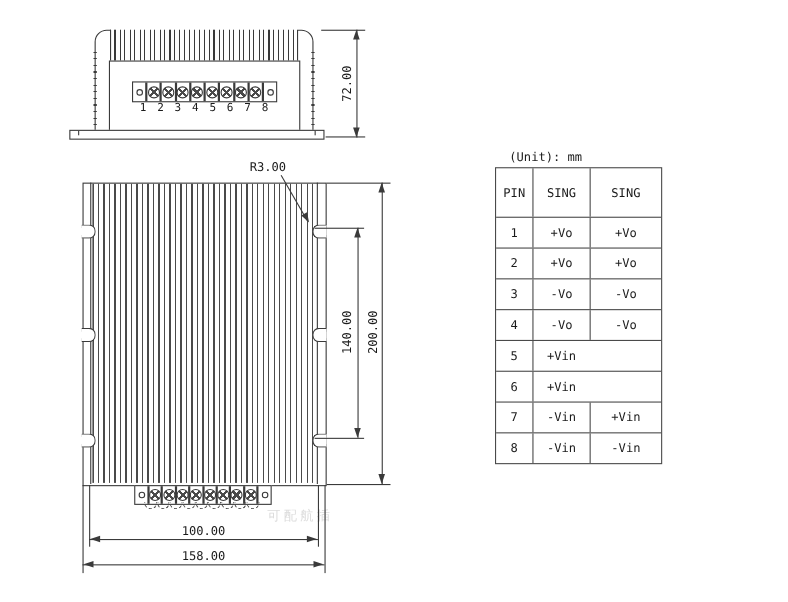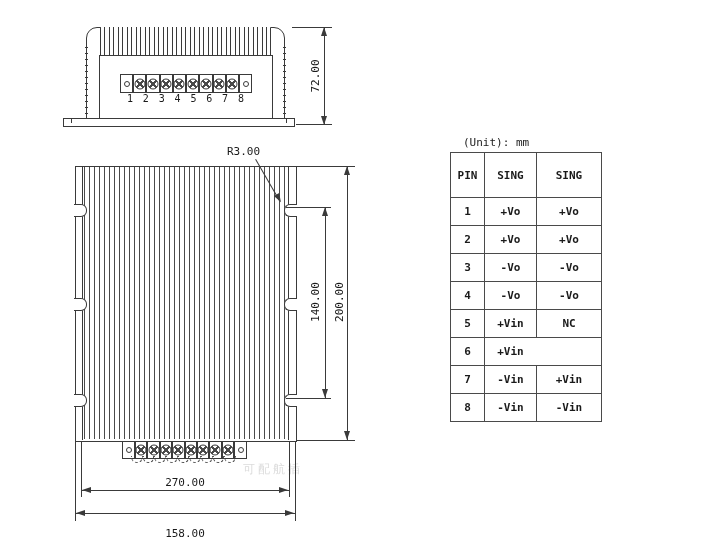--- a/index.html
+++ b/index.html
@@ -53,21 +53,21 @@
     transform-origin:0 0;transform:rotate(60deg);}
   #leader-r3:after{content:'';position:absolute;right:-2px;top:-4px;width:0;height:0;
     border-left:9px solid #3a3a3a;border-top:3px solid transparent;border-bottom:3px solid transparent;}
   #pv-scallops{position:absolute;left:131px;top:456px;width:105px;display:flex;justify-content:space-between;}
   .scallop{width:10px;height:6px;border:1px dashed #555;border-top:none;border-radius:0 0 9px 9px;}
   #watermark{position:absolute;left:243px;top:461px;font-size:12px;color:#dcdcdc;letter-spacing:3px;}
   
   #unit-label{position:absolute;left:463px;top:136px;font-size:11px;}
   #pin-table{position:absolute;left:450px;top:152px;width:150px;border:1px solid #4a4a4a;background:#fff;}
   #pin-head{display:flex;height:44px;}
-  .tc{display:flex;align-items:center;justify-content:center;font-size:11px;box-sizing:border-box;font-weight:bold;}
+  .tc{display:flex;align-items:center;justify-content:center;font-size:11px;box-sizing:border-box;}
   .tc0{width:33px;} .tc1{width:52px;border-left:1px solid #4a4a4a;} .tc2{flex:1;border-left:1px solid #4a4a4a;}
   .trow{display:flex;height:27px;border-top:1px solid #4a4a4a;}
 </style>
 </head>
 <body>
 
 <div id="canvas">
 
   <div>
     <div id="fv-fins"></div>
@@ -194,26 +194,26 @@
     <div id="watermark">可配航插</div>
 
     <div class="vline" style="left:75px;top:441px;height:80px;"></div>
     <div class="vline" style="left:81px;top:441px;height:56px;"></div>
     <div class="vline" style="left:289px;top:441px;height:56px;"></div>
     <div class="vline" style="left:295px;top:441px;height:80px;"></div>
 
     <div class="hline" style="left:81px;top:490px;width:208px;"></div>
     <div class="arrow a-left" style="left:82px;top:487px;"></div>
     <div class="arrow a-right" style="left:279px;top:487px;"></div>
-    <div class="dim-label" style="left:155px;top:477px;width:60px;">270.00</div>
+    <div class="dim-label" style="left:155px;top:477px;width:60px;">100.00</div>
 
     <div class="hline" style="left:75px;top:513px;width:220px;"></div>
     <div class="arrow a-left" style="left:76px;top:510px;"></div>
     <div class="arrow a-right" style="left:285px;top:510px;"></div>
-    <div class="dim-label" style="left:155px;top:528px;width:60px;">158.00</div>
+    <div class="dim-label" style="left:155px;top:500px;width:60px;">158.00</div>
 
     <div class="hline" style="left:297px;top:166px;width:58px;"></div>
     <div class="hline" style="left:297px;top:440px;width:58px;"></div>
     <div class="hline" style="left:286px;top:207px;width:45px;"></div>
     <div class="hline" style="left:286px;top:398px;width:45px;"></div>
 
     <div class="vline" style="left:325px;top:207px;height:191px;"></div>
     <div class="arrow a-up" style="left:322px;top:207px;"></div>
     <div class="arrow a-down" style="left:322px;top:389px;"></div>
     <div class="dim-label rot" style="left:291px;top:296px;width:50px;">140.00</div>
@@ -248,21 +248,20 @@
           <div class="tc tc2">-Vo</div>
         </div>
         <div class="trow">
           <div class="tc tc0">4</div>
           <div class="tc tc1">-Vo</div>
           <div class="tc tc2">-Vo</div>
         </div>
         <div class="trow">
           <div class="tc tc0">5</div>
           <div class="tc tc1">+Vin</div>
-          <div class="tc tc2">NC</div>
         </div>
         <div class="trow">
           <div class="tc tc0">6</div>
           <div class="tc tc1">+Vin</div>
         </div>
         <div class="trow">
           <div class="tc tc0">7</div>
           <div class="tc tc1">-Vin</div>
           <div class="tc tc2">+Vin</div>
         </div>

